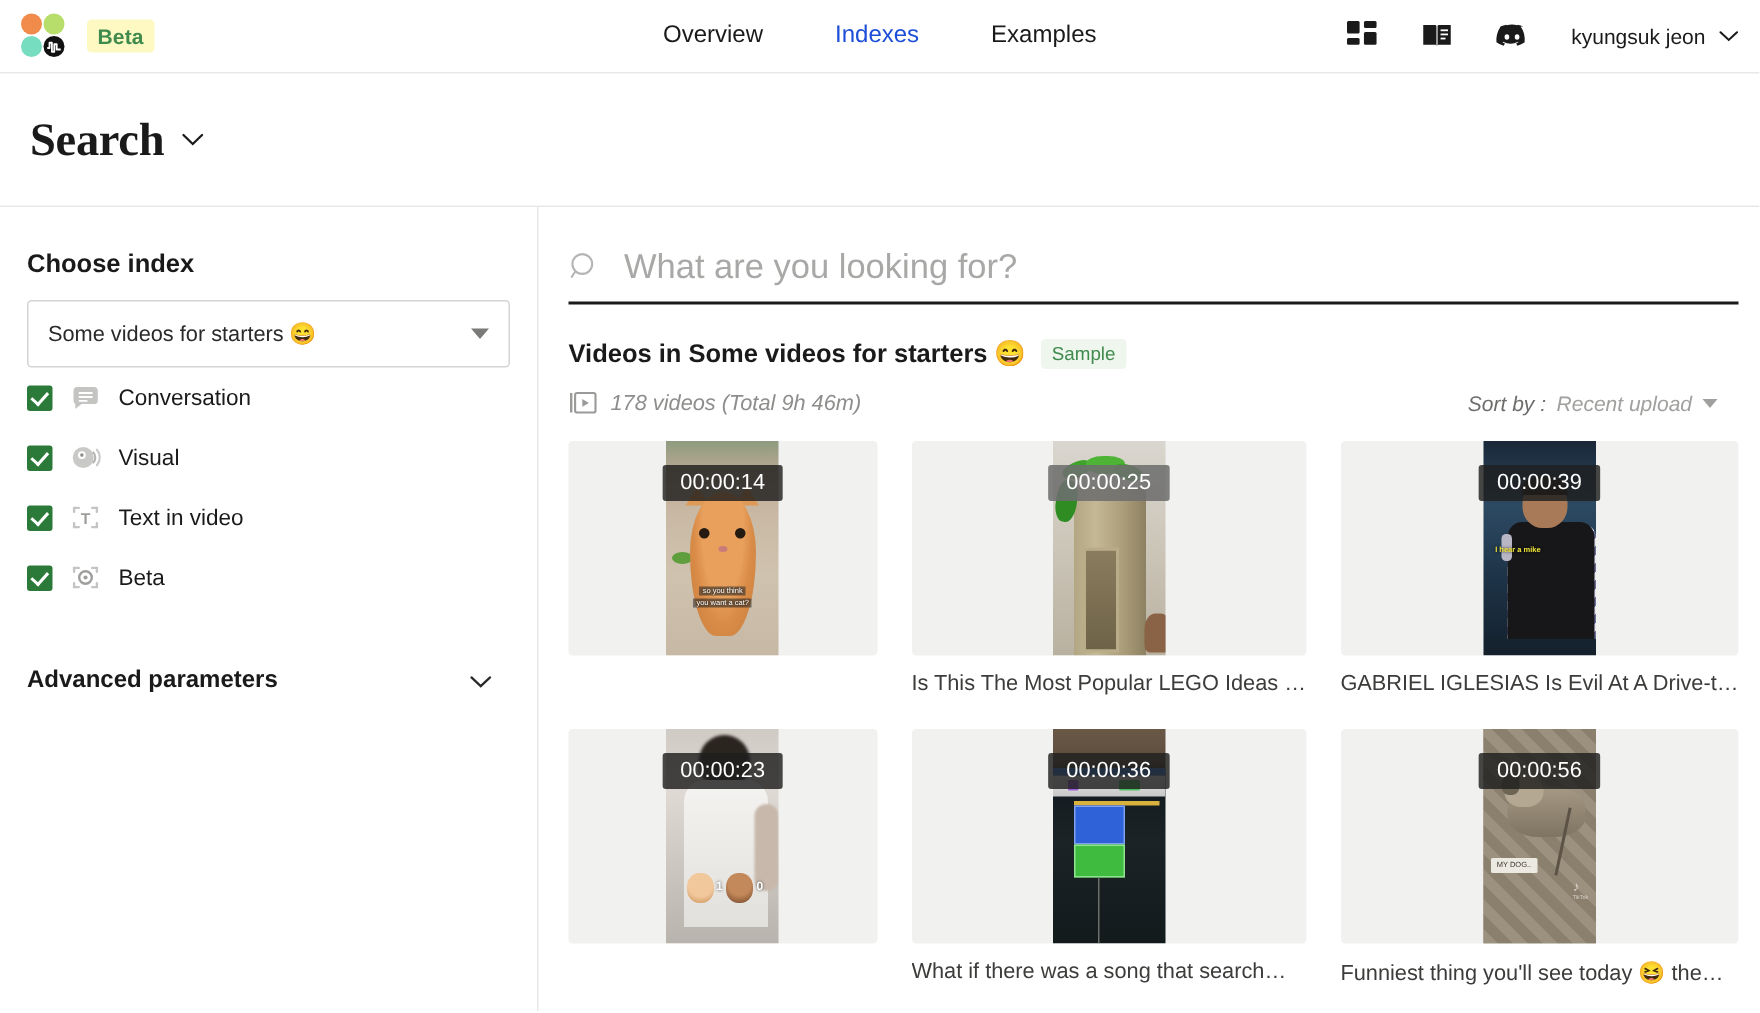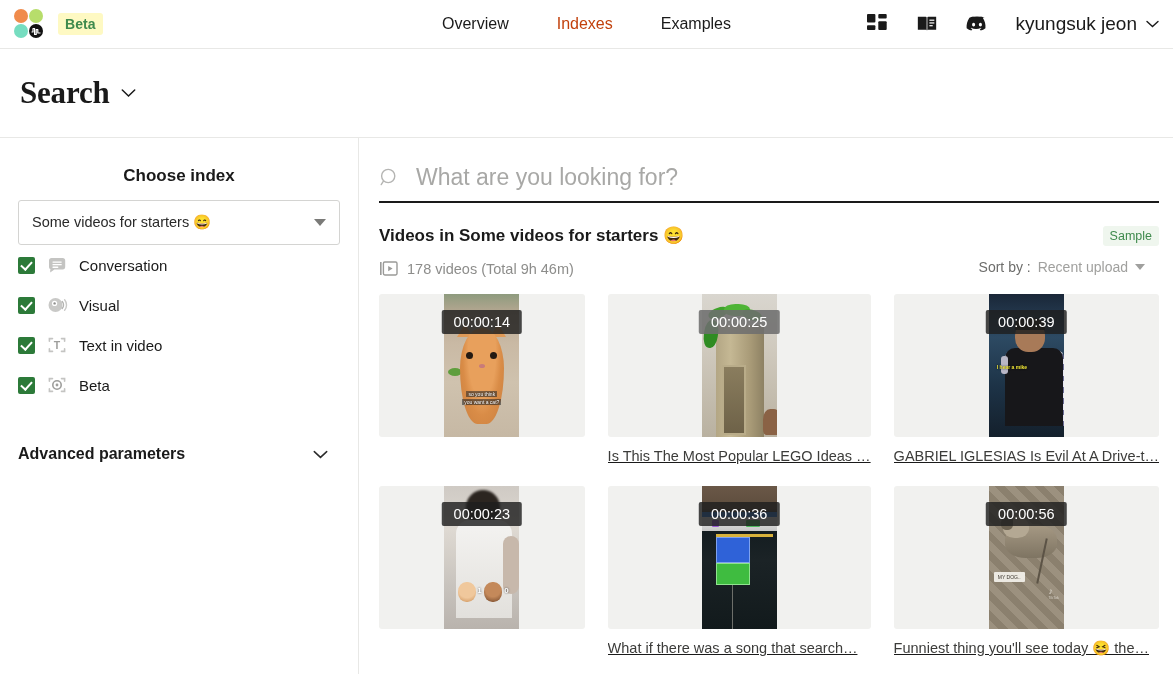--- a/index.html
+++ b/index.html
@@ -50,32 +50,32 @@
     transform: translateX(-50%);
     display: flex;
     gap: 48px;
   }
   .nav-item {
     font-size: 16px;
     color: #1a1a1a;
     cursor: pointer;
     white-space: nowrap;
   }
-  .nav-item.active { color: #c2410c; }
+  .nav-item.active { color: #1d4ed8; }
 
   .header-right {
     margin-left: auto;
     display: flex;
     align-items: center;
     gap: 28px;
   }
   .hicon { width: 22px; height: 22px; display: block; cursor: pointer; }
   .user {
     display: flex; align-items: center; gap: 9px;
-    font-size: 19px; color: #1a1a1a; cursor: pointer;
+    font-size: 14px; color: #1a1a1a; cursor: pointer;
     white-space: nowrap;
   }
   .chev-sm { width: 13px; height: 8px; display: block; }
 
   
   .page-title-bar {
     height: 89px;
     display: flex;
     align-items: center;
     padding-left: 20px;
@@ -92,21 +92,20 @@
 
   
   .body { display: flex; height: 536px; }
 
   
   .sidebar {
     width: 359px;
     flex: 0 0 359px;
     border-right: 1px solid #e8e8e6;
     padding: 28px 18px 0 18px;
-    text-align: center;
   }
   .side-heading {
     font-size: 17px;
     font-weight: 700;
     color: #1a1a1a;
     margin-bottom: 14px;
   }
   .select-box {
     height: 45px;
     border: 1px solid #d4d4d2;
@@ -186,36 +185,37 @@
     font-size: 23px;
     color: #a21caf;
     width: 100%;
     background: transparent;
   }
   .search-input::placeholder { color: #a8a8a6; }
 
   .result-head {
     display: flex;
     align-items: center;
+    gap: 10px;
     margin-top: 22px;
-    justify-content: space-between;
   }
   .result-title { font-size: 17px; font-weight: 700; color: #1a1a1a; }
   .sample-badge {
     font-size: 12.5px;
     color: #3f8a4d;
     background: #eff6ee;
     padding: 3px 7px;
     border-radius: 3px;
   }
 
   .meta-row {
     display: flex;
-    align-items: flex-start;
+    align-items: center;
     margin-top: 13px;
+    font-style: italic;
   }
   .count-wrap { display: flex; align-items: center; gap: 9px; }
   .film-icon { width: 19px; height: 19px; display: block; }
   .count-text { font-size: 14.5px; color: #8d8d8b; }
   .sort-wrap {
     margin-left: auto;
     display: flex;
     align-items: center;
     gap: 7px;
     cursor: pointer;
@@ -229,21 +229,20 @@
     border-right: 5.5px solid transparent;
     border-top: 6.5px solid #a0a09e;
   }
 
   
   .grid {
     margin-top: 16px;
     display: grid;
     grid-template-columns: repeat(3, 1fr);
     gap: 22px 23px;
-    text-decoration: underline;
   }
   .card { cursor: pointer; }
   .thumb {
     position: relative;
     height: 143px;
     background: #f1f1ef;
     border-radius: 3px;
     overflow: hidden;
     display: flex;
     justify-content: center;

